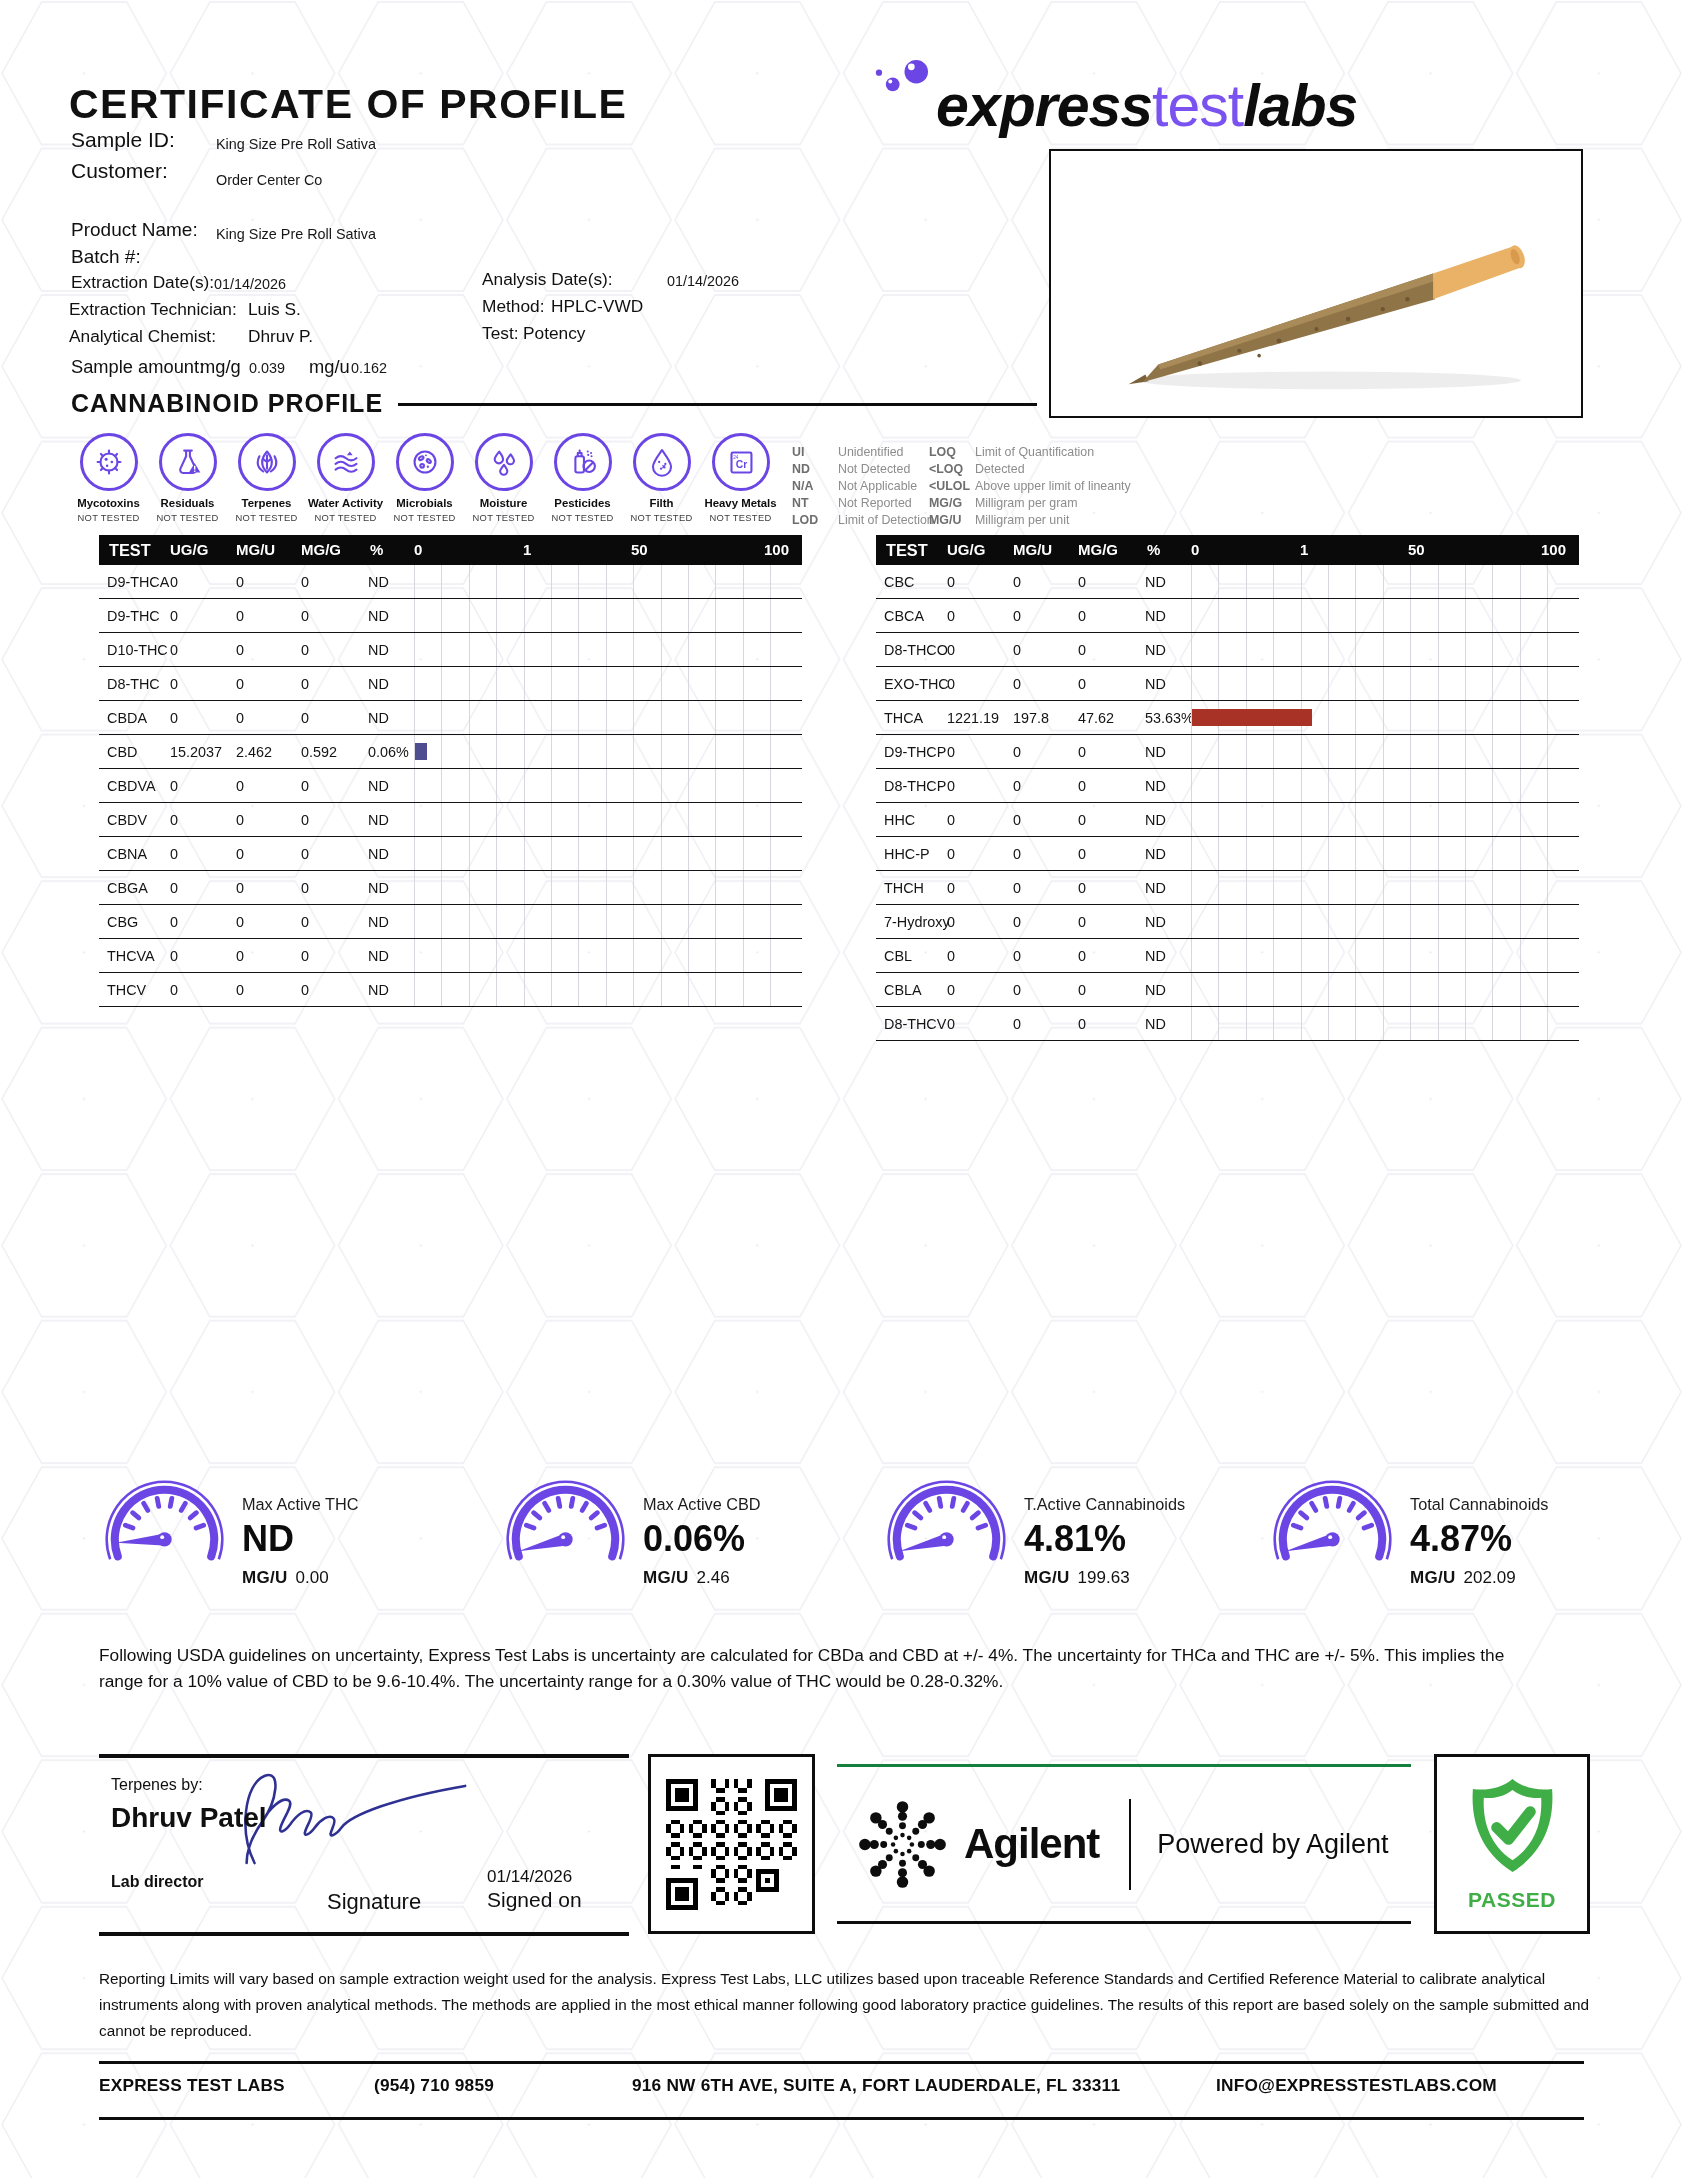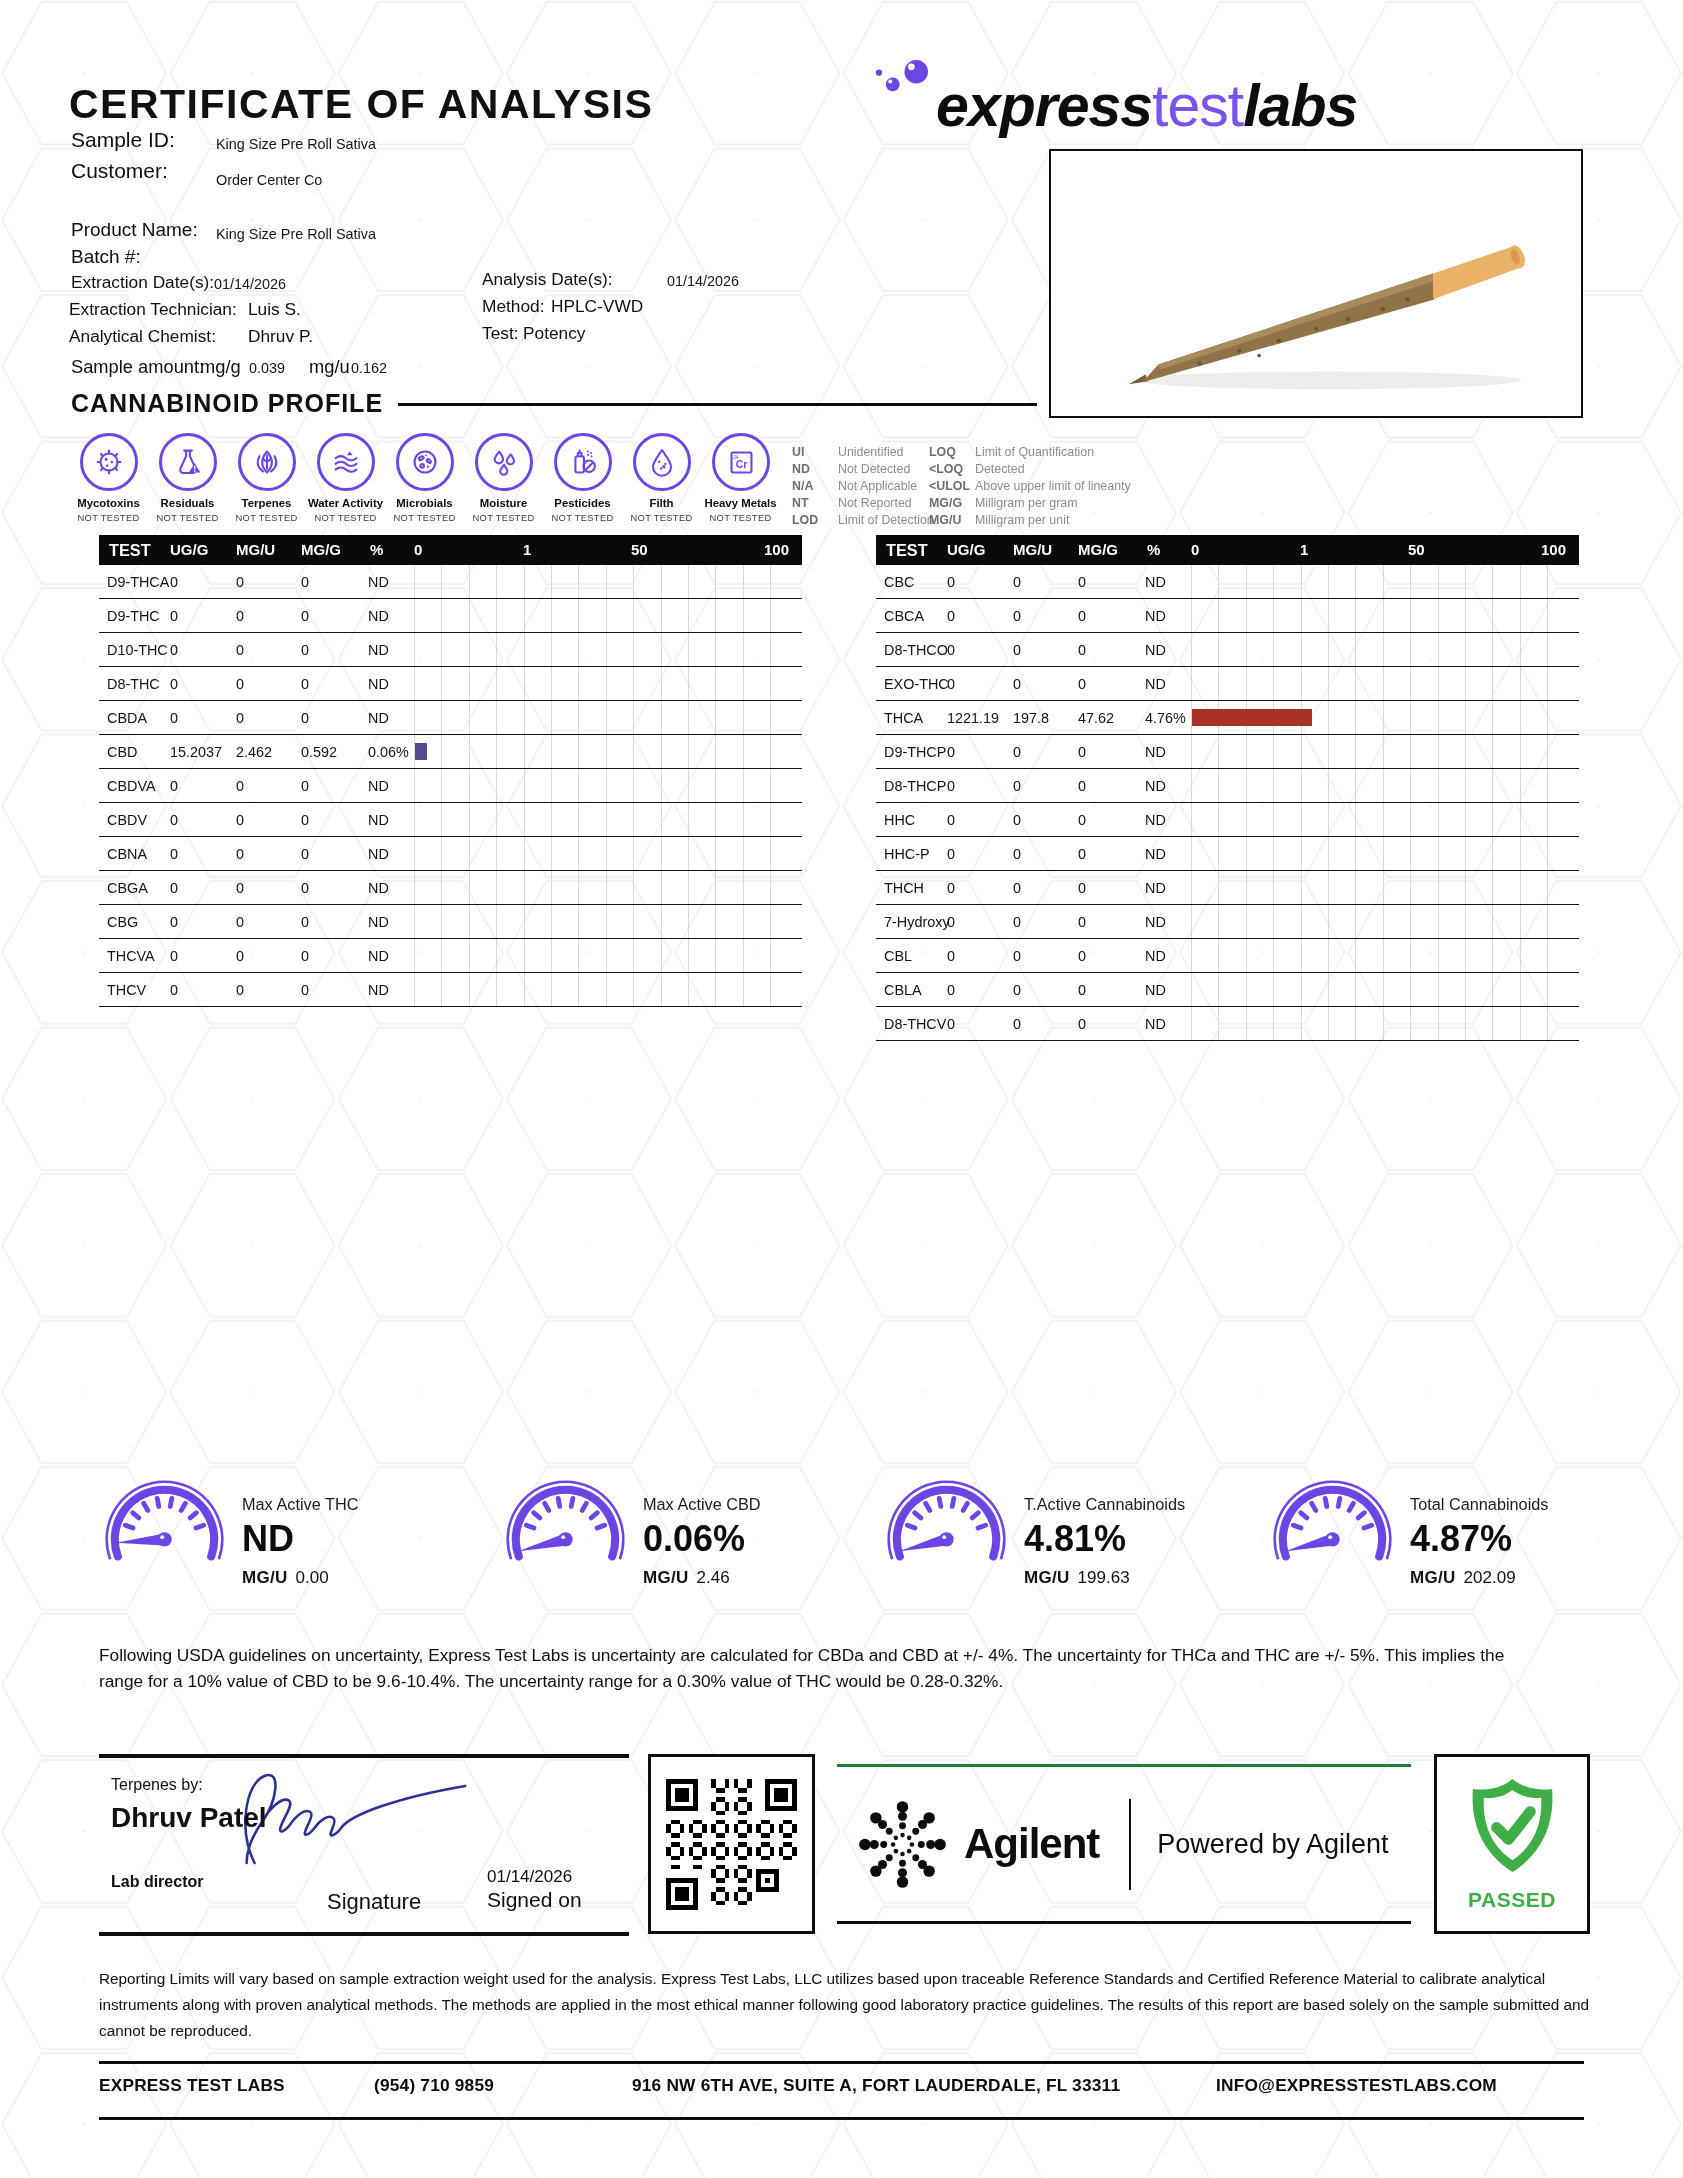--- a/index.html
+++ b/index.html
@@ -74,21 +74,21 @@
   <svg class="bg" width="1683" height="2178" viewBox="0 0 1700 2200">
     <defs>
       <pattern id="hexp" width="170" height="148" patternUnits="userSpaceOnUse">
         <path d="M42 2 L128 2 L168 74 L128 146 L42 146 L2 74 Z" fill="none" stroke="#ededf3" stroke-width="1.4"></path>
         <circle cx="85" cy="74" r="1.1" fill="#e7e7ef"></circle>
       </pattern>
     </defs>
     <rect width="1700" height="2200" fill="url(#hexp)"></rect>
   </svg>
 
-  <div class="title">CERTIFICATE OF ANALYSIS</div>
+  <div class="title">CERTIFICATE OF PROFILE</div>
   <div class="logo">
     <svg width="65" height="51" viewBox="0 0 66 52" style="vertical-align:18px">
       <circle cx="8" cy="16" r="3.2" fill="#6b46e5"></circle>
       <circle cx="22" cy="28" r="7" fill="#6b46e5"></circle>
         <circle cx="19.5" cy="25" r="2" fill="#fff"></circle>
       <circle cx="46" cy="15" r="12" fill="#6b46e5"></circle>
         <circle cx="41" cy="10" r="3.4" fill="#fff"></circle>
     </svg><span class="lx">express</span><span class="lt">test</span><span class="lb">labs</span>
   </div>
 
@@ -453,21 +453,21 @@
           <span class="c c-mgu">0</span>
           <span class="c c-mgg">0</span>
           <span class="c c-pct">ND</span>
           <div class="t-chart"></div>
         </div>
         <div class="t-row">
           <span class="c c-test">THCA</span>
           <span class="c c-ugg">1221.19</span>
           <span class="c c-mgu">197.8</span>
           <span class="c c-mgg">47.62</span>
-          <span class="c c-pct">4.76%</span>
+          <span class="c c-pct">53.63%</span>
           <div class="t-chart">
             <div class="t-bar" style="width: 120px; background: rgb(169, 50, 38);"></div>
           </div>
         </div>
         <div class="t-row">
           <span class="c c-test">D9-THCP</span>
           <span class="c c-ugg">0</span>
           <span class="c c-mgu">0</span>
           <span class="c c-mgg">0</span>
           <span class="c c-pct">ND</span>

